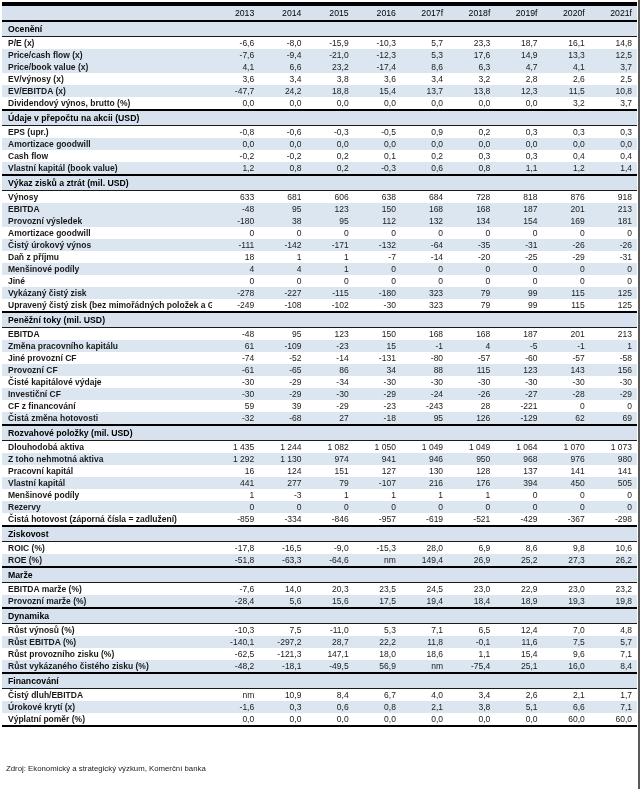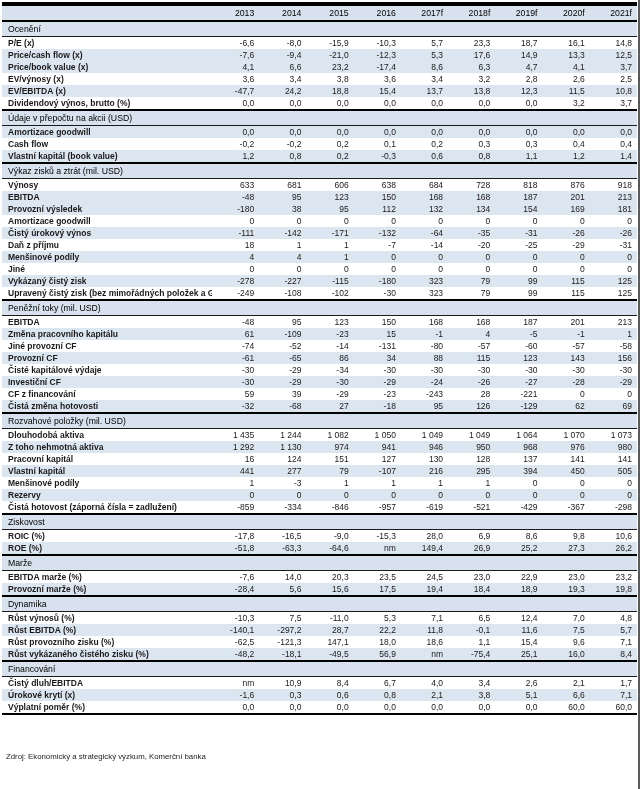--- a/index.html
+++ b/index.html
@@ -37,21 +37,21 @@
     text-align: right;
     padding: 2px 5px 2px 0;
     height: 15px;
     border-bottom: 2px solid #000;
     font-size: 8.7px;
     color: #000;
   }
   thead th.corner { text-align: left; }
   td.section-header {
     background: #d7e2ee;
-    font-weight: normal;
+    font-weight: bold;
     color: #000;
     text-align: left;
     padding: 2px 0 2px 6px;
     height: 14px;
     border-top: 2px solid #000;
     border-bottom: 1px solid #1a1a1a;
     font-size: 8.7px;
   }
   tr.data-row td {
     height: 12px;
@@ -180,20 +180,32 @@
           <td>0,0</td>
           <td>0,0</td>
           <td>3,2</td>
           <td>3,7</td>
         </tr>
       </tbody>
       <tbody>
         <tr>
           <td class="section-header" colspan="10">Údaje v přepočtu na akcii (USD)</td>
         </tr>
+        <tr class="data-row even">
+          <td class="row-label">EPS (upr.)</td>
+          <td>-0,8</td>
+          <td>-0,6</td>
+          <td>-0,3</td>
+          <td>-0,5</td>
+          <td>0,9</td>
+          <td>0,2</td>
+          <td>0,3</td>
+          <td>0,3</td>
+          <td>0,3</td>
+        </tr>
         <tr class="data-row odd">
           <td class="row-label">Amortizace goodwill</td>
           <td>0,0</td>
           <td>0,0</td>
           <td>0,0</td>
           <td>0,0</td>
           <td>0,0</td>
           <td>0,0</td>
           <td>0,0</td>
           <td>0,0</td>
@@ -490,21 +502,21 @@
           <td>141</td>
           <td>141</td>
         </tr>
         <tr class="data-row odd">
           <td class="row-label">Vlastní kapitál</td>
           <td>441</td>
           <td>277</td>
           <td>79</td>
           <td>-107</td>
           <td>216</td>
-          <td>295</td>
+          <td>176</td>
           <td>394</td>
           <td>450</td>
           <td>505</td>
         </tr>
         <tr class="data-row even">
           <td class="row-label">Menšinové podíly</td>
           <td>1</td>
           <td>-3</td>
           <td>1</td>
           <td>1</td>

